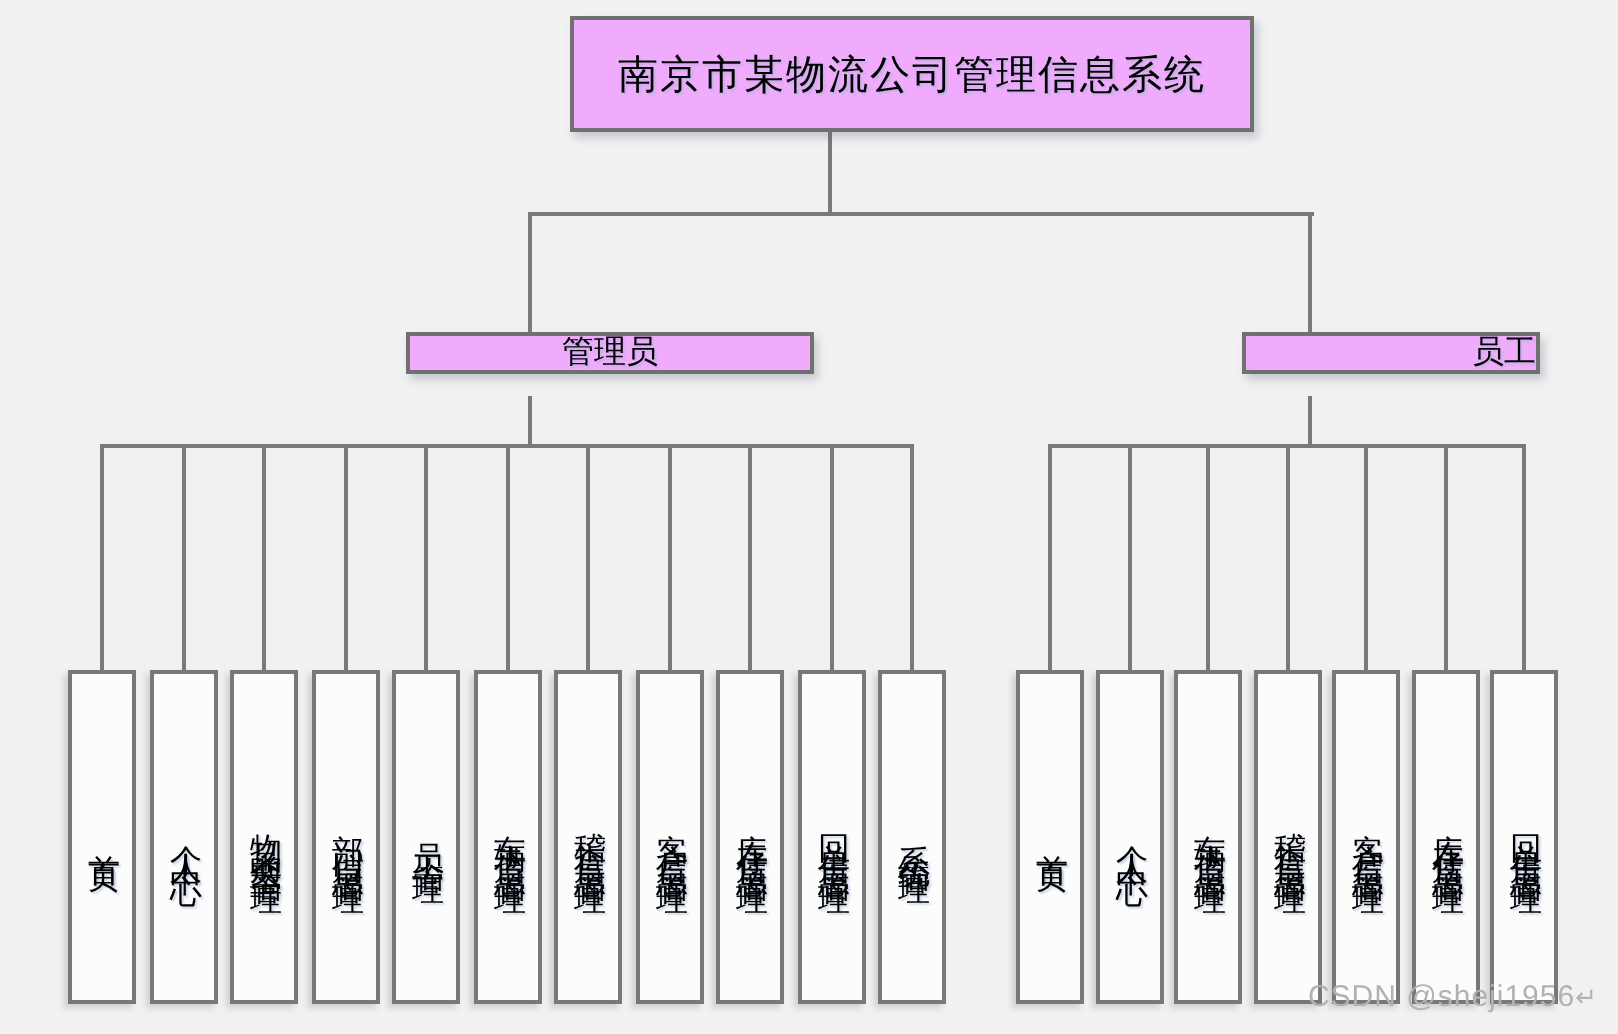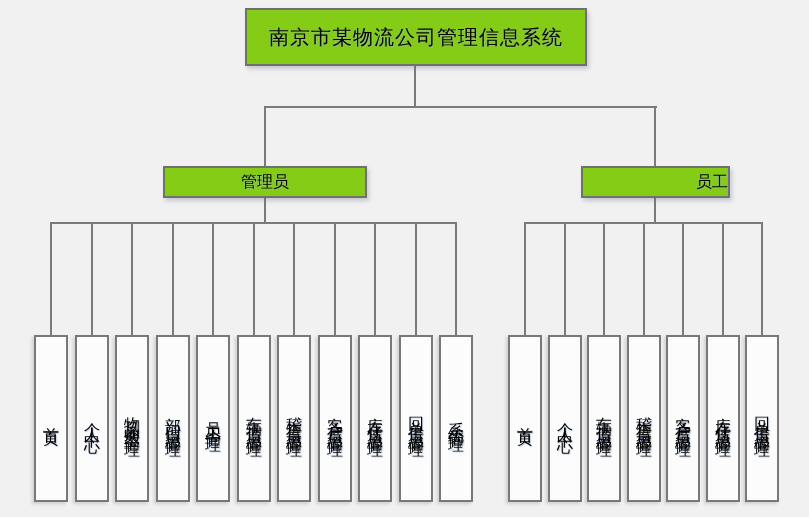--- a/index.html
+++ b/index.html
@@ -8,31 +8,32 @@
     position: relative;
     width: 809px;
     height: 517px;
     background: #f1f1f2;
     overflow: hidden;
     font-family: "Liberation Sans", sans-serif;
     color: #000;
   }
   .node {
     position: absolute;
-    background: #84cc16;
+    background: #f0abfc;
     border: 2px solid #707070;
     box-shadow: 2px 3px 4px rgba(90,100,120,0.28);
     display: flex;
     align-items: center;
     justify-content: center;
     text-align: center;
+    margin-left: 40px;
   }
   .node .lbl { text-shadow: 1px 1px 1px rgba(160,180,215,0.55); }
   .root-node { left: 245px; top: 8px; width: 342px; height: 58px; font-size: 20px; letter-spacing: 1px; }
-  .role-node { font-size: 16px; height: 32px; top: 166px; }
+  .role-node { font-size: 16px; height: 21px; top: 166px; }
   .role-admin { left: 163px; width: 204px; }
   .role-staff { left: 581px; width: 149px; justify-content: flex-end; }
   .leaf {
     position: absolute;
     top: 335px;
     width: 34px;
     height: 167px;
     background: #fcfcfc;
     border: 2px solid #787878;
     box-shadow: -2px 2px 3px rgba(110,110,120,0.25);
@@ -158,14 +159,17 @@
   <div class="leaf" style="left:666px;">
       <span class="vtext">客户信息管理</span>
     </div>
   <div class="leaf" style="left:706px;">
       <span class="vtext">库存信息管理</span>
     </div>
   <div class="leaf" style="left:745px;">
       <span class="vtext">回单信息管理</span>
     </div>
 
+  <div class="watermark">
+    <span>CSDN @sheji1956</span><span class="arrow">↵</span>
+  </div>
 
 </div>
 
 </body></html>

